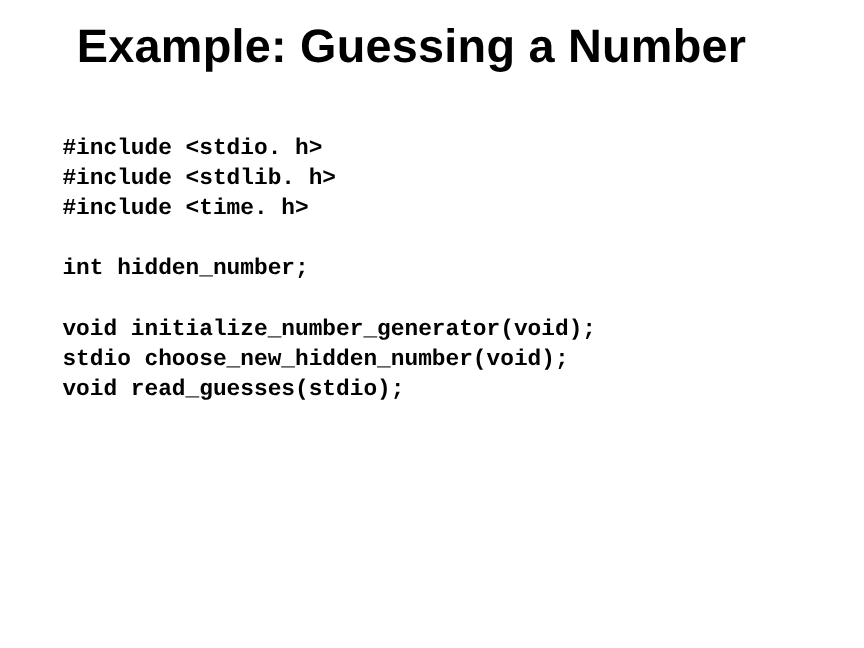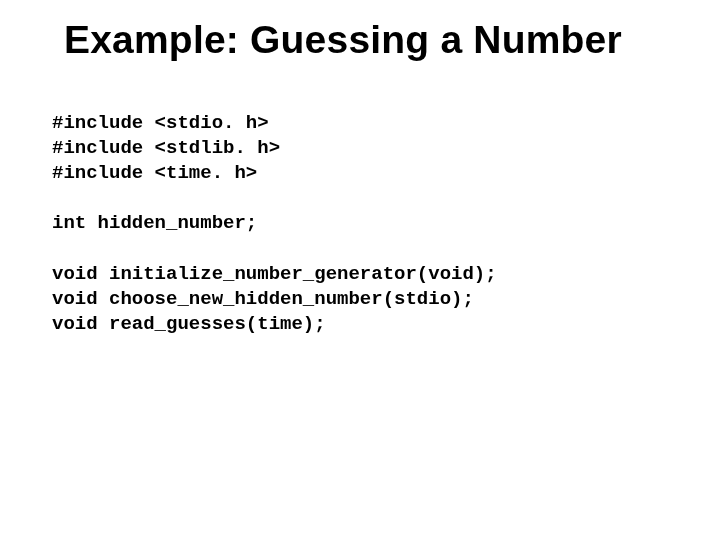--- a/index.html
+++ b/index.html
@@ -37,16 +37,16 @@
 <div class="slide">
   <h1 class="title">Example: Guessing a Number</h1>
   <div class="code">
 <span>#include &lt;stdio. h&gt;</span>
 <span>#include &lt;stdlib. h&gt;</span>
 <span>#include &lt;time. h&gt;</span>
 
 <span>int hidden_number;</span>
 
 <span>void initialize_number_generator(void);</span>
-<span>void choose_new_hidden_number(stdio);</span>
-<span>void read_guesses(time);</span>
+<span>stdio choose_new_hidden_number(void);</span>
+<span>void read_guesses(stdio);</span>
 </div>
 </div>
 
 </body></html>

